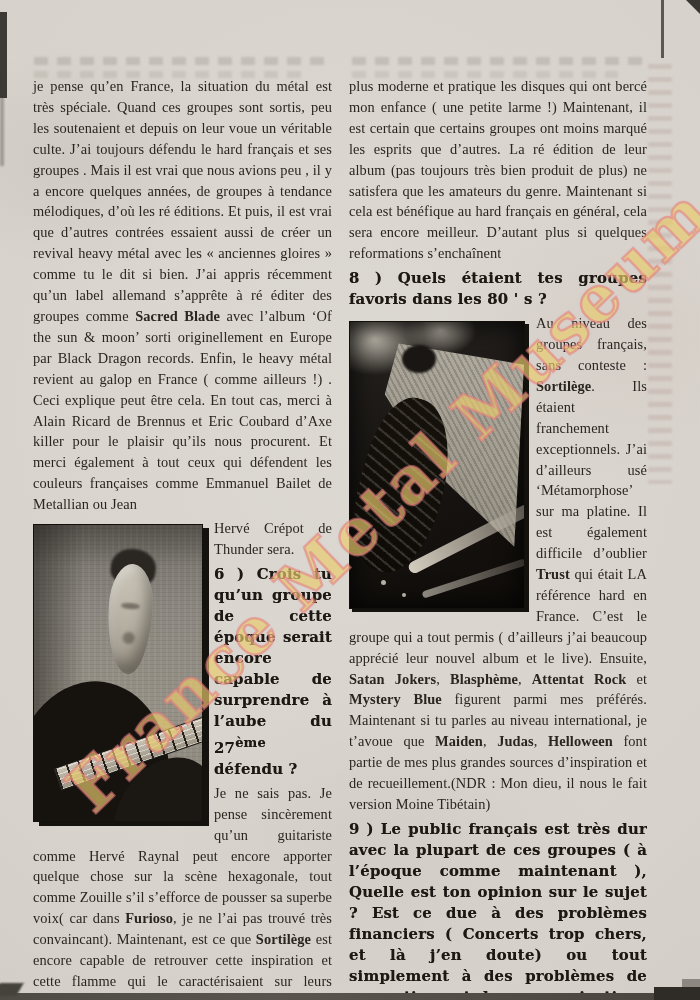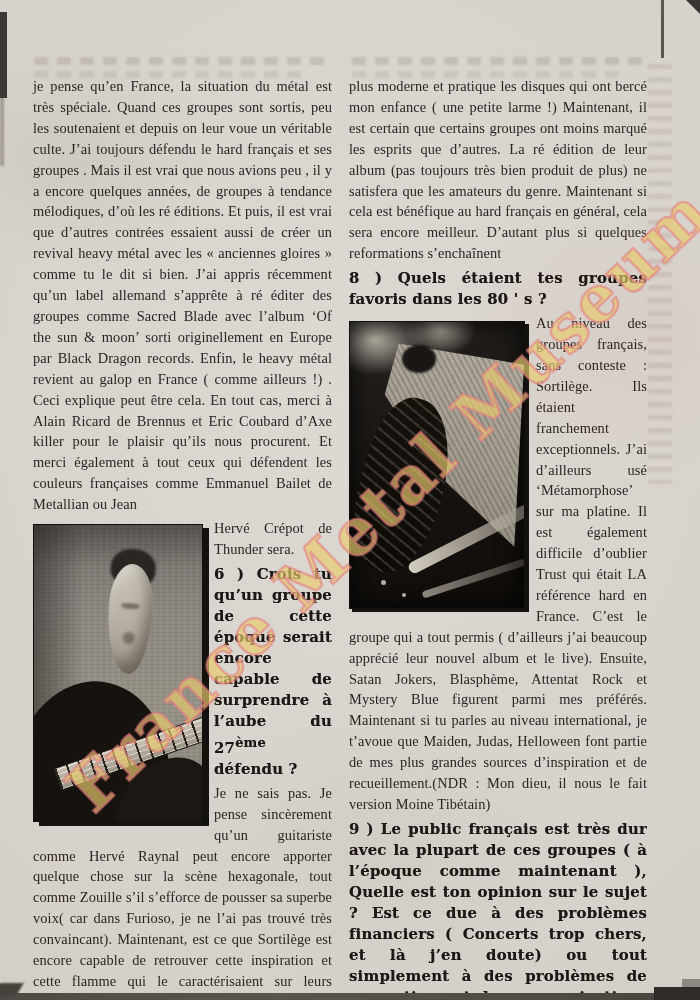--- a/index.html
+++ b/index.html
@@ -15,21 +15,21 @@
       radial-gradient(300px 220px at 55% 85%, rgba(140,128,115,0.08), transparent 70%),
       radial-gradient(120% 100% at 50% 40%, #dcd8d2 0%, #d7d3cc 55%, #cdc8c0 100%);
   }
 
   
   .col{ position:absolute; top:76px; text-align:justify;
         font-size:14.4px; line-height:20.9px; letter-spacing:0.1px; color:#2b2520; }
   #col-left  { left:33px;  width:299px; }
   #col-right { left:349px; width:298px; }
   .col p{ margin:0 0 3px 0; }
-  .b{ font-weight:normal; }
+  .b{ font-weight:bold; }
   sup{ font-size:13px; }
 
   
   .q{
     font-family:"DejaVu Serif", serif; font-weight:bold; 
     font-size:14.9px; line-height:21px; letter-spacing:0.2px;
     color:#1d1813; margin:4px 0 3px 0; text-align:justify;
     text-shadow:0 0 0.5px rgba(25,20,15,0.6);
   }
 

